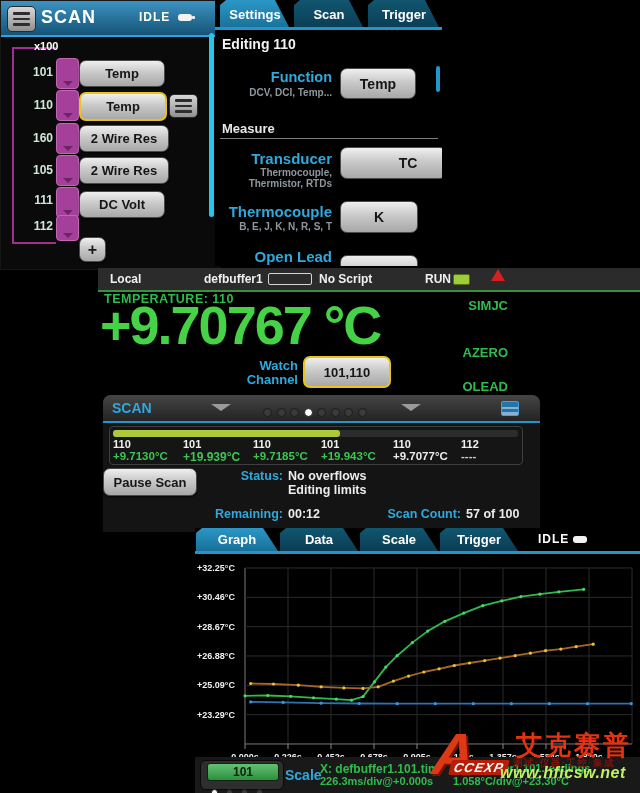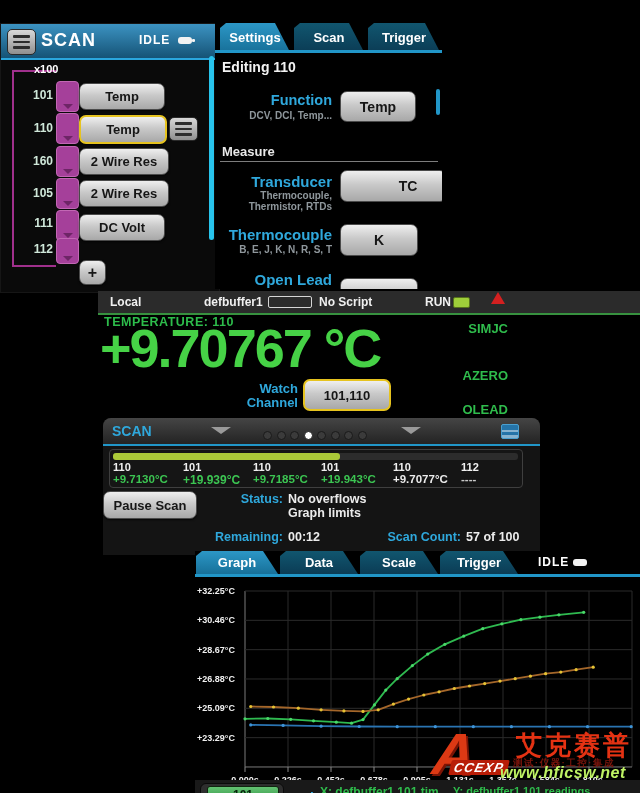--- a/index.html
+++ b/index.html
@@ -1,19 +1,19 @@
 <!DOCTYPE html>
 <html><head>
 <meta charset="utf-8">
 <style>
   html,body{margin:0;padding:0;background:#000;}
   body{width:640px;height:793px;position:relative;overflow:hidden;
        font-family:"Liberation Sans","DejaVu Sans",sans-serif;-webkit-font-smoothing:antialiased;}
   .abs{position:absolute;}
-  .panel{position:absolute;background:#000;overflow:hidden;margin-top:23px;}
+  .panel{position:absolute;background:#000;overflow:hidden;}
   
   .btn-gray{position:absolute;background:linear-gradient(#efefef,#c9c9c9 45%,#a8a8a8);
     border:1px solid #4a4a4a;border-radius:7px;color:#161616;font-weight:bold;
     display:flex;align-items:center;justify-content:center;box-shadow:0 1px 2px rgba(0,0,0,.7);}
   .blue-label{color:#2fa8dc;font-weight:bold;}
   .sub-label{color:#8f979c;font-weight:bold;}
   .green-txt{color:#2fbc4c;font-weight:bold;}
   
   .tab{position:absolute;height:100%;color:#fff;font-weight:bold;font-size:13px;
     display:flex;align-items:center;justify-content:center;
@@ -185,21 +185,21 @@
       <div class="abs" style="left:351px;top:11px;">
         <div style="color:#f0f0f0;font-weight:bold;font-size:11px;">112</div>
         <div style="color:#c8c8c8;font-weight:bold;font-size:11.5px;">----</div>
       </div>
     </div>
 
     <div class="btn-gray" style="left:0;top:73px;width:92px;height:26px;font-size:13px;">Pause Scan</div>
 
     <div class="abs blue-label" style="left:85px;top:74px;width:95px;text-align:right;font-size:12.5px;">Status:</div>
     <div class="abs" style="left:185px;top:74px;font-size:12.5px;font-weight:bold;color:#ececec;">No overflows</div>
-    <div class="abs" style="left:185px;top:88px;font-size:12.5px;font-weight:bold;color:#ececec;">Graph limits</div>
+    <div class="abs" style="left:185px;top:88px;font-size:12.5px;font-weight:bold;color:#ececec;">Editing limits</div>
 
     <div class="abs blue-label" style="left:85px;top:112px;width:95px;text-align:right;font-size:12.5px;">Remaining:</div>
     <div class="abs" style="left:185px;top:112px;font-size:12.5px;font-weight:bold;color:#ececec;">00:12</div>
     <div class="abs blue-label" style="left:270px;top:112px;width:88px;text-align:right;font-size:12.5px;">Scan Count:</div>
     <div class="abs" style="left:363px;top:112px;font-size:12.5px;font-weight:bold;color:#ececec;">57 of 100</div>
   </div>
 </div>
 
 <div class="panel" style="left:195px;top:528px;width:445px;height:265px;">
   <div class="abs" style="left:0;top:0;width:445px;height:23px;">

